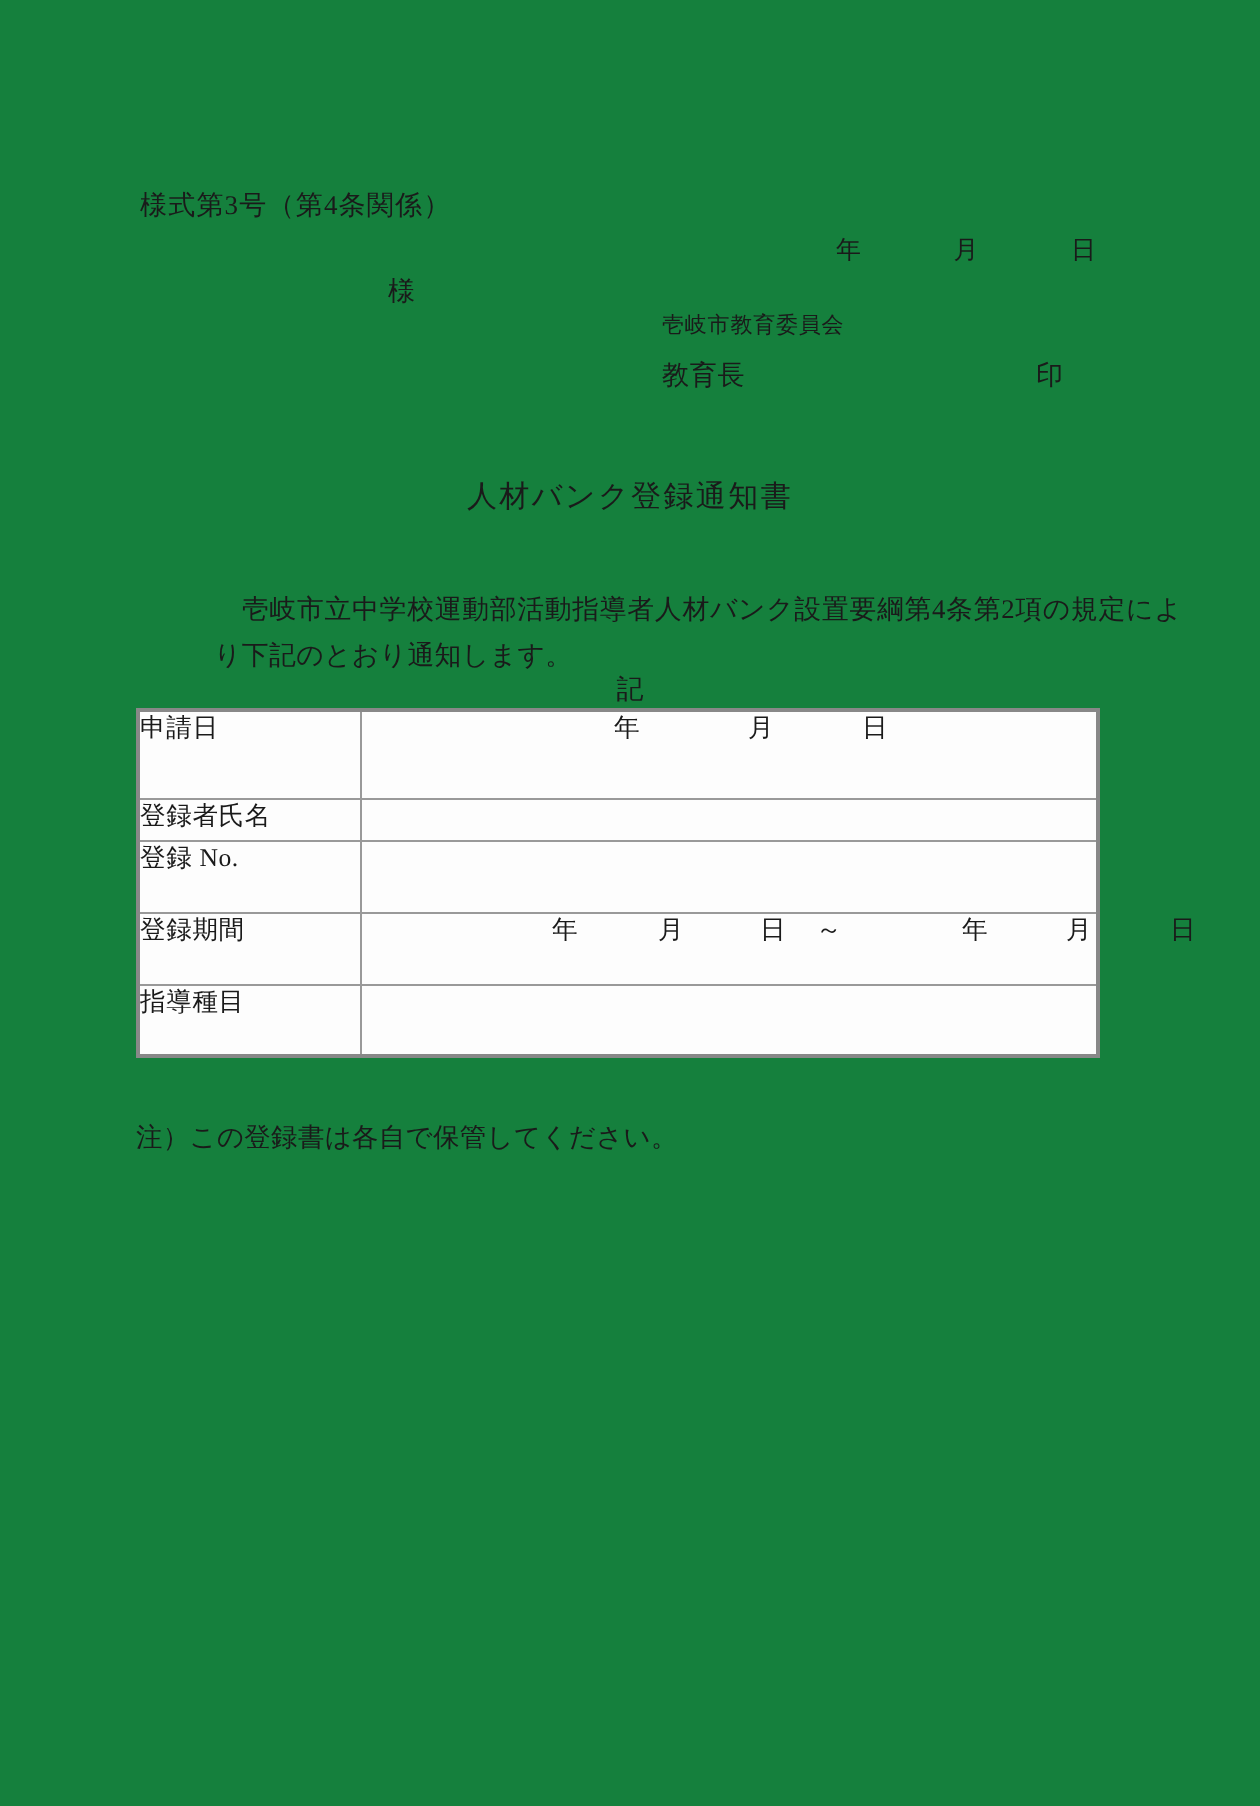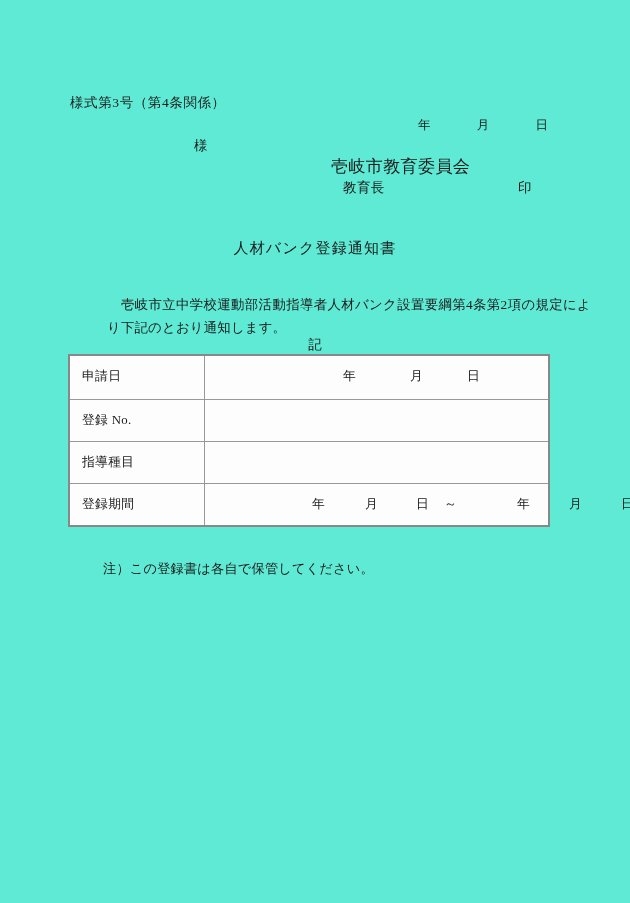--- a/index.html
+++ b/index.html
@@ -12,21 +12,21 @@
     height: 903px;
     position: relative;
     font-family: "Liberation Serif", "DejaVu Serif", serif;
     color: #1a1a1a;
     overflow: hidden;
   }
 
   .page {
     position: absolute;
     inset: 0;
-    background: #5eead4;
+    background: #15803d;
   }
 
   
   .form-no {
     position: absolute;
     left: 70px;
     top: 94px;
     font-size: 13.5px;
     letter-spacing: 0.6px;
     white-space: nowrap;
@@ -47,32 +47,31 @@
     position: absolute;
     left: 194px;
     top: 137px;
     font-size: 13.5px;
   }
 
   .issuer-org {
     position: absolute;
     left: 331px;
     top: 155px;
-    font-size: 17px;
+    font-size: 11px;
     letter-spacing: 0.4px;
     white-space: nowrap;
   }
   .issuer-title {
     position: absolute;
     left: 331px;
     top: 179px;
     font-size: 13.5px;
     letter-spacing: 0.4px;
     white-space: nowrap;
-    margin-left: 12px;
   }
   .issuer-seal {
     position: absolute;
     left: 518px;
     top: 179px;
     font-size: 13.5px;
   }
 
   
   .doc-title {
@@ -117,21 +116,21 @@
     width: 482px;
     border-collapse: collapse;
     border: 2px solid #888888;
     background: #fdfdfd;
     table-layout: fixed;
   }
   .form-table td {
     border: 1px solid #999999;
     font-size: 12.8px;
     vertical-align: top;
-    padding: 12px;
+    padding: 0;
   }
   .cell-label {
     width: 110px;
     padding: 4px 0 0 7px;
     letter-spacing: 0.3px;
     white-space: nowrap;
   }
   .cell-value {
     padding: 4px 0 0 0;
     position: relative;
@@ -169,21 +168,20 @@
   .p-d2   { left: 404px; }
 
   
   .note {
     position: absolute;
     left: 68px;
     top: 560px;
     font-size: 13.2px;
     letter-spacing: 0.2px;
     white-space: nowrap;
-    margin-left: 35px;
   }
 </style>
 </head>
 <body>
 
 <div class="page">
 
   <div class="form-no">様式第3号（第4条関係）</div>
 
   <div class="date-line">
@@ -210,44 +208,48 @@
         <td class="cell-label">申請日</td>
         <td class="cell-value">
           <div class="tbl-date">
             <span class="d-y">年</span>
             <span class="d-m">月</span>
             <span class="d-d">日</span>
           </div>
         </td>
       </tr>
 
+      <tr class="r-short">
+        <td class="cell-label">登録者氏名</td>
+        <td class="cell-value"></td>
+      </tr>
 
 
       <tr class="r-mid">
         <td class="cell-label">登録 No.</td>
-        <td class="cell-value"></td>
-      </tr>
-
-      <tr class="r-mid">
-        <td class="cell-label">指導種目</td>
         <td class="cell-value"></td>
       </tr>
 
       <tr class="r-mid">
         <td class="cell-label">登録期間</td>
         <td class="cell-value">
           <div class="tbl-date period">
             <span class="p-y1">年</span>
             <span class="p-m1">月</span>
             <span class="p-d1">日</span>
             <span class="p-tild">～</span>
             <span class="p-y2">年</span>
             <span class="p-m2">月</span>
             <span class="p-d2">日</span>
           </div>
         </td>
       </tr>
+
+      <tr class="r-mid">
+        <td class="cell-label">指導種目</td>
+        <td class="cell-value"></td>
+      </tr>
     </tbody>
   </table>
 
   <div class="note">注）この登録書は各自で保管してください。</div>
 
 </div>
 
 </body></html>

